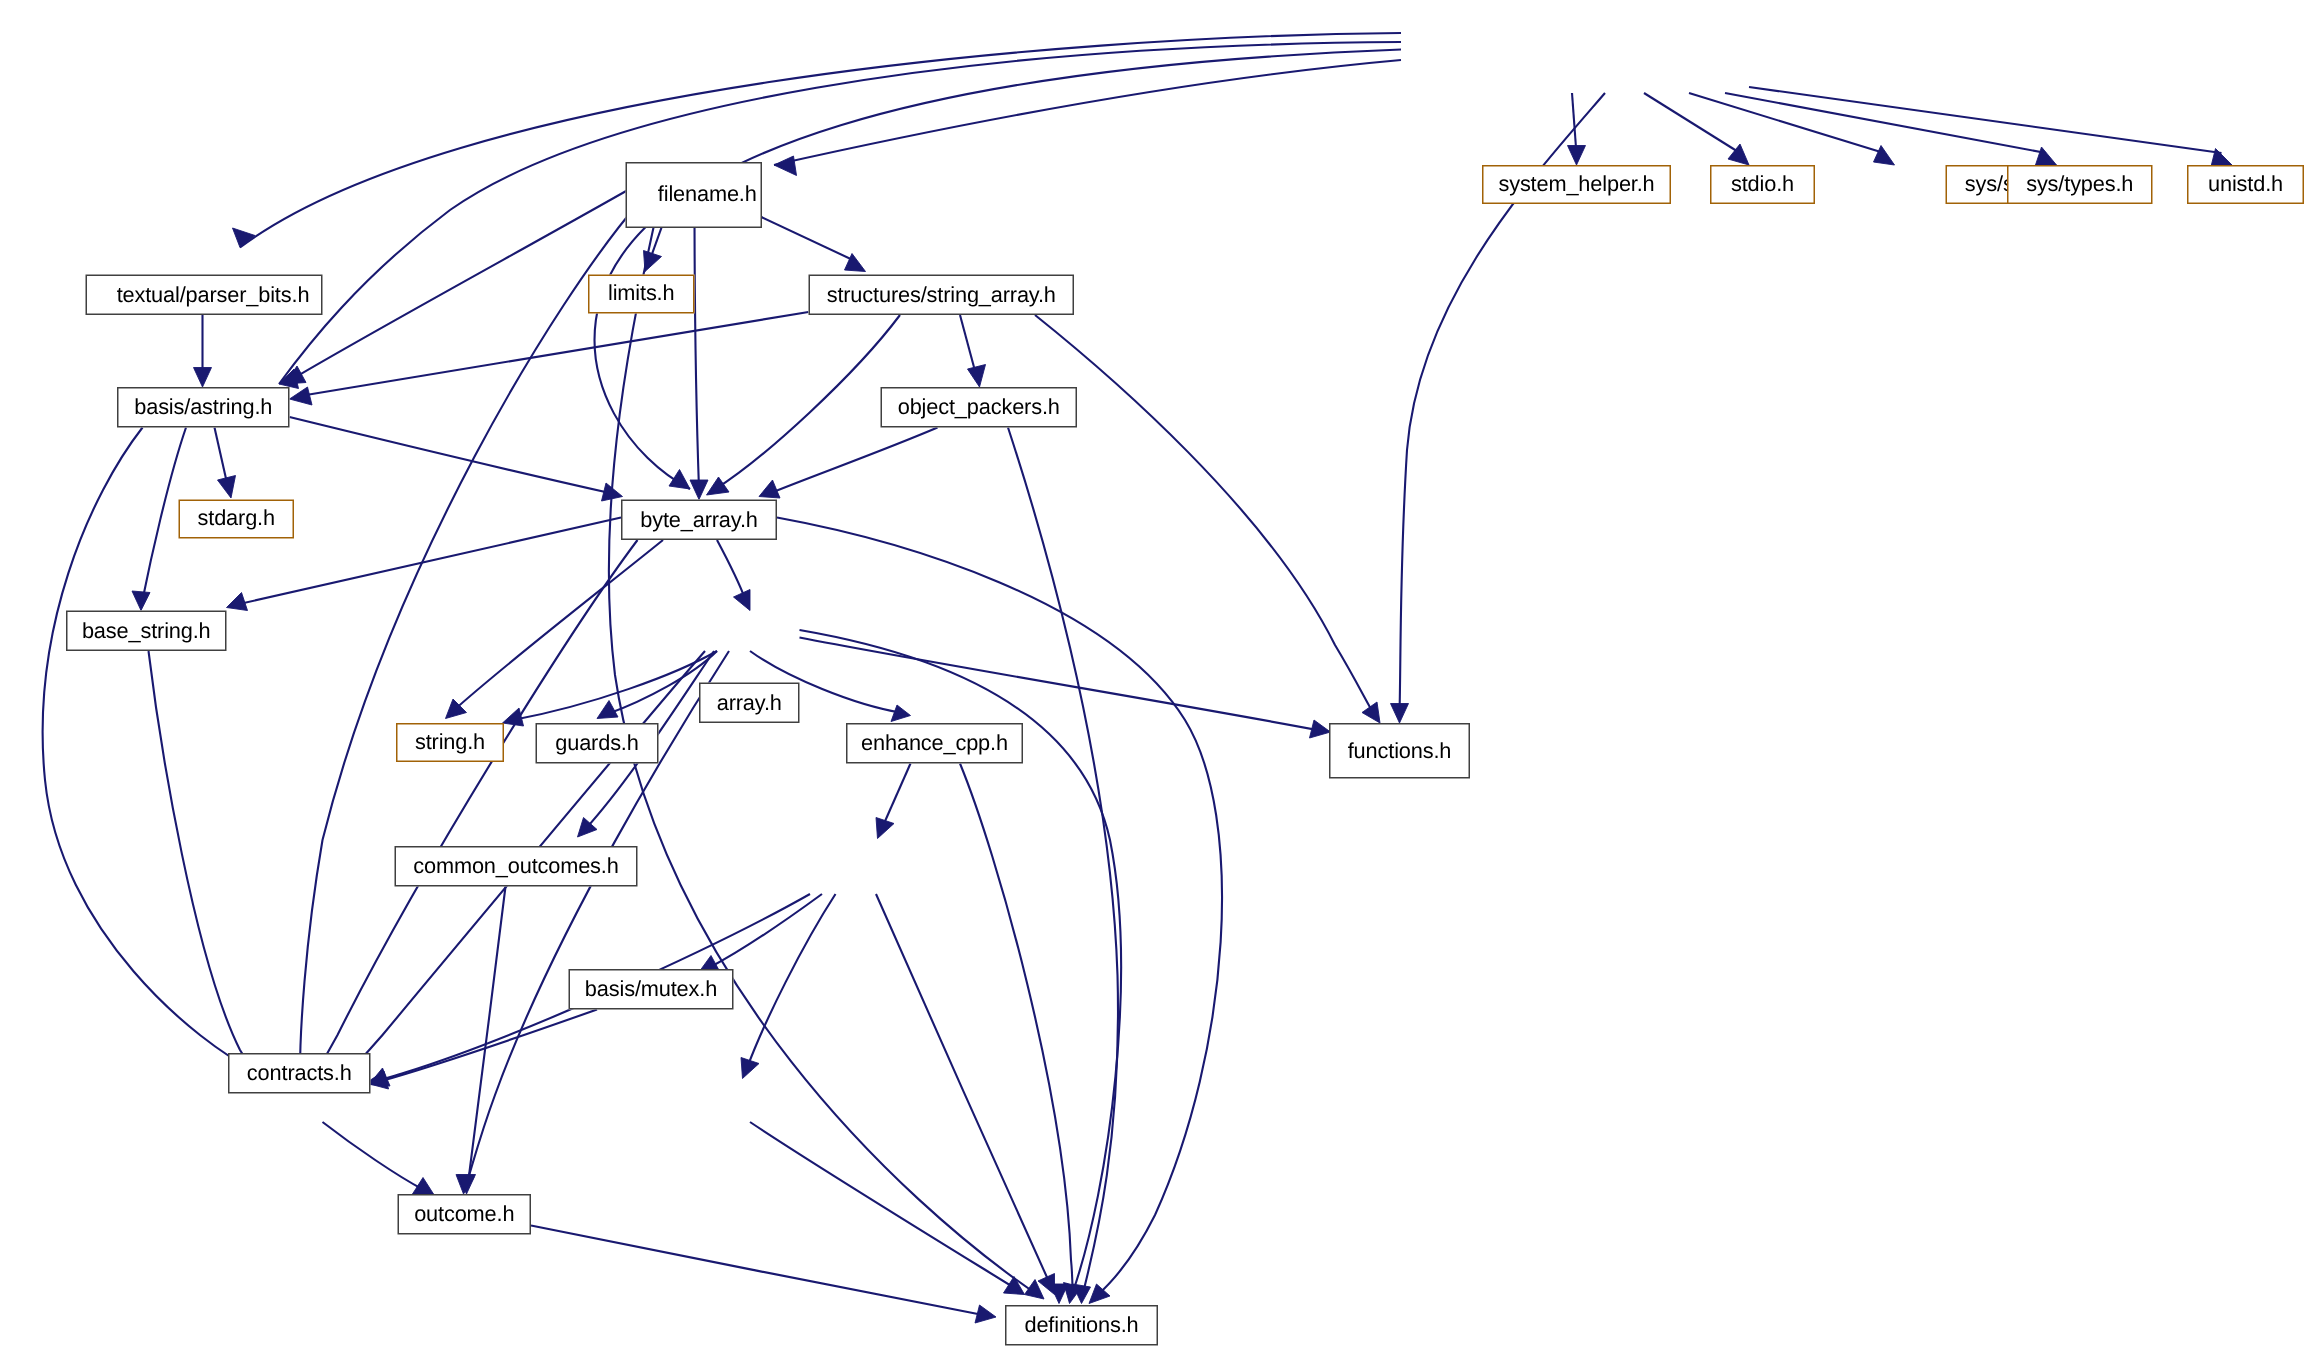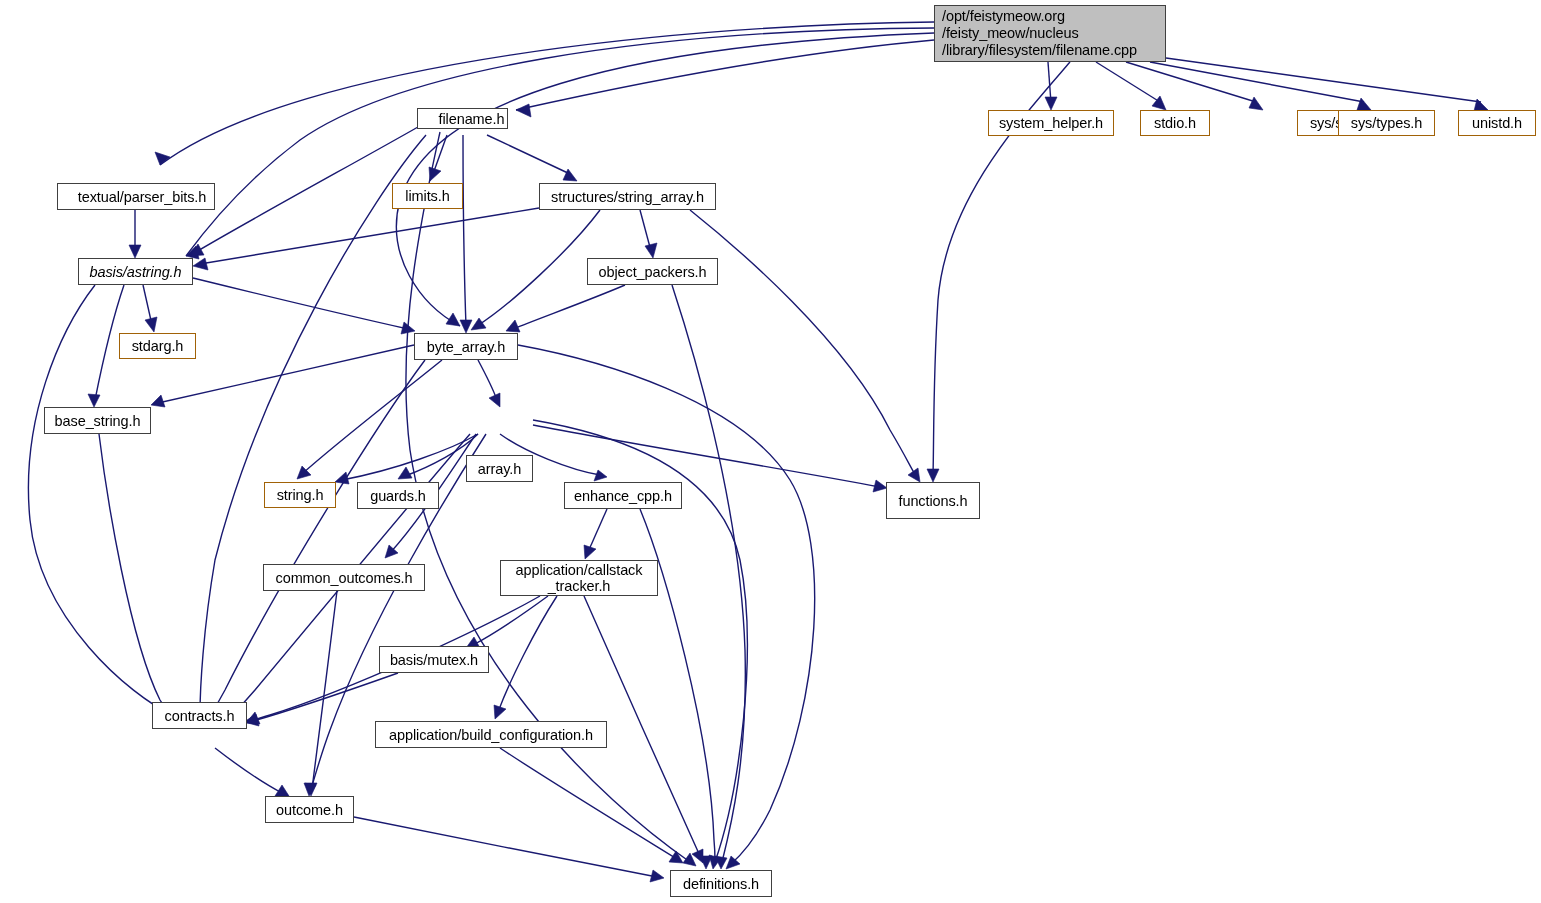--- a/index.html
+++ b/index.html
@@ -220,25 +220,20 @@
 
       <path class="edge-path" d="M500,748 C545,778 630,830 677,859"></path>
       <polygon class="edge-head" points="683,863 669,862 676,851"></polygon>
 
       <path class="edge-path" d="M354,817 C432,833 580,862 657,877"></path>
       <polygon class="edge-head" points="664,878 650,882 653,870"></polygon>
 
     </g>
   </svg>
 
-  <div class="gnode root" style="left:934px; top:5px; width:232px; height:57px;">
-    <span>/opt/feistymeow.org
-/feisty_meow/nucleus
-/library/filesystem/filename.cpp</span>
-  </div>
 
   <div class="gnode sys" style="left:988px; top:110px; width:126px; height:26px;">
     <span>system_helper.h</span>
   </div>
 
   <div class="gnode sys" style="left:1140px; top:110px; width:70px; height:26px;">
     <span>stdio.h</span>
   </div>
 
   <div class="gnode sys" style="left:1297px; top:110px; width:86px; height:26px;justify-content:center;">
@@ -246,37 +241,37 @@
   </div>
 
   <div class="gnode sys" style="left:1338px; top:110px; width:97px; height:26px;">
     <span>sys/types.h</span>
   </div>
 
   <div class="gnode sys" style="left:1458px; top:110px; width:78px; height:26px;">
     <span>unistd.h</span>
   </div>
 
-  <div class="gnode" style="left:417px; top:108px; width:91px; height:21px;padding-left:18px;">
+  <div class="gnode" style="left:417px; top:108px; width:91px; height:44px;padding-left:18px;">
     <span>filename.h</span>
   </div>
 
   <div class="gnode" style="left:57px; top:183px; width:158px; height:27px;padding-left:12px;">
     <span>textual/parser_bits.h</span>
   </div>
 
   <div class="gnode sys" style="left:392px; top:183px; width:71px; height:26px;">
     <span>limits.h</span>
   </div>
 
   <div class="gnode" style="left:539px; top:183px; width:177px; height:27px;">
     <span>structures/string_array.h</span>
   </div>
 
-  <div class="gnode" style="left:78px; top:258px; width:115px; height:27px;font-style:italic;">
+  <div class="gnode" style="left:78px; top:258px; width:115px; height:27px;">
     <span>basis/astring.h</span>
   </div>
 
   <div class="gnode" style="left:587px; top:258px; width:131px; height:27px;">
     <span>object_packers.h</span>
   </div>
 
   <div class="gnode sys" style="left:119px; top:333px; width:77px; height:26px;">
     <span>stdarg.h</span>
   </div>
@@ -306,36 +301,29 @@
   </div>
 
   <div class="gnode" style="left:564px; top:482px; width:118px; height:27px;">
     <span>enhance_cpp.h</span>
   </div>
 
   <div class="gnode" style="left:263px; top:564px; width:162px; height:27px;">
     <span>common_outcomes.h</span>
   </div>
 
-  <div class="gnode" style="left:500px; top:560px; width:158px; height:36px;">
-    <span>application/callstack
-_tracker.h</span>
-  </div>
 
   <div class="gnode" style="left:379px; top:646px; width:110px; height:27px;">
     <span>basis/mutex.h</span>
   </div>
 
   <div class="gnode" style="left:152px; top:702px; width:95px; height:27px;">
     <span>contracts.h</span>
   </div>
 
-  <div class="gnode" style="left:375px; top:721px; width:232px; height:27px;">
-    <span>application/build_configuration.h</span>
-  </div>
 
   <div class="gnode" style="left:265px; top:796px; width:89px; height:27px;text-align:center;">
     <span>outcome.h</span>
   </div>
 
   <div class="gnode" style="left:670px; top:870px; width:102px; height:27px;">
     <span>definitions.h</span>
   </div>
 
 </div>

